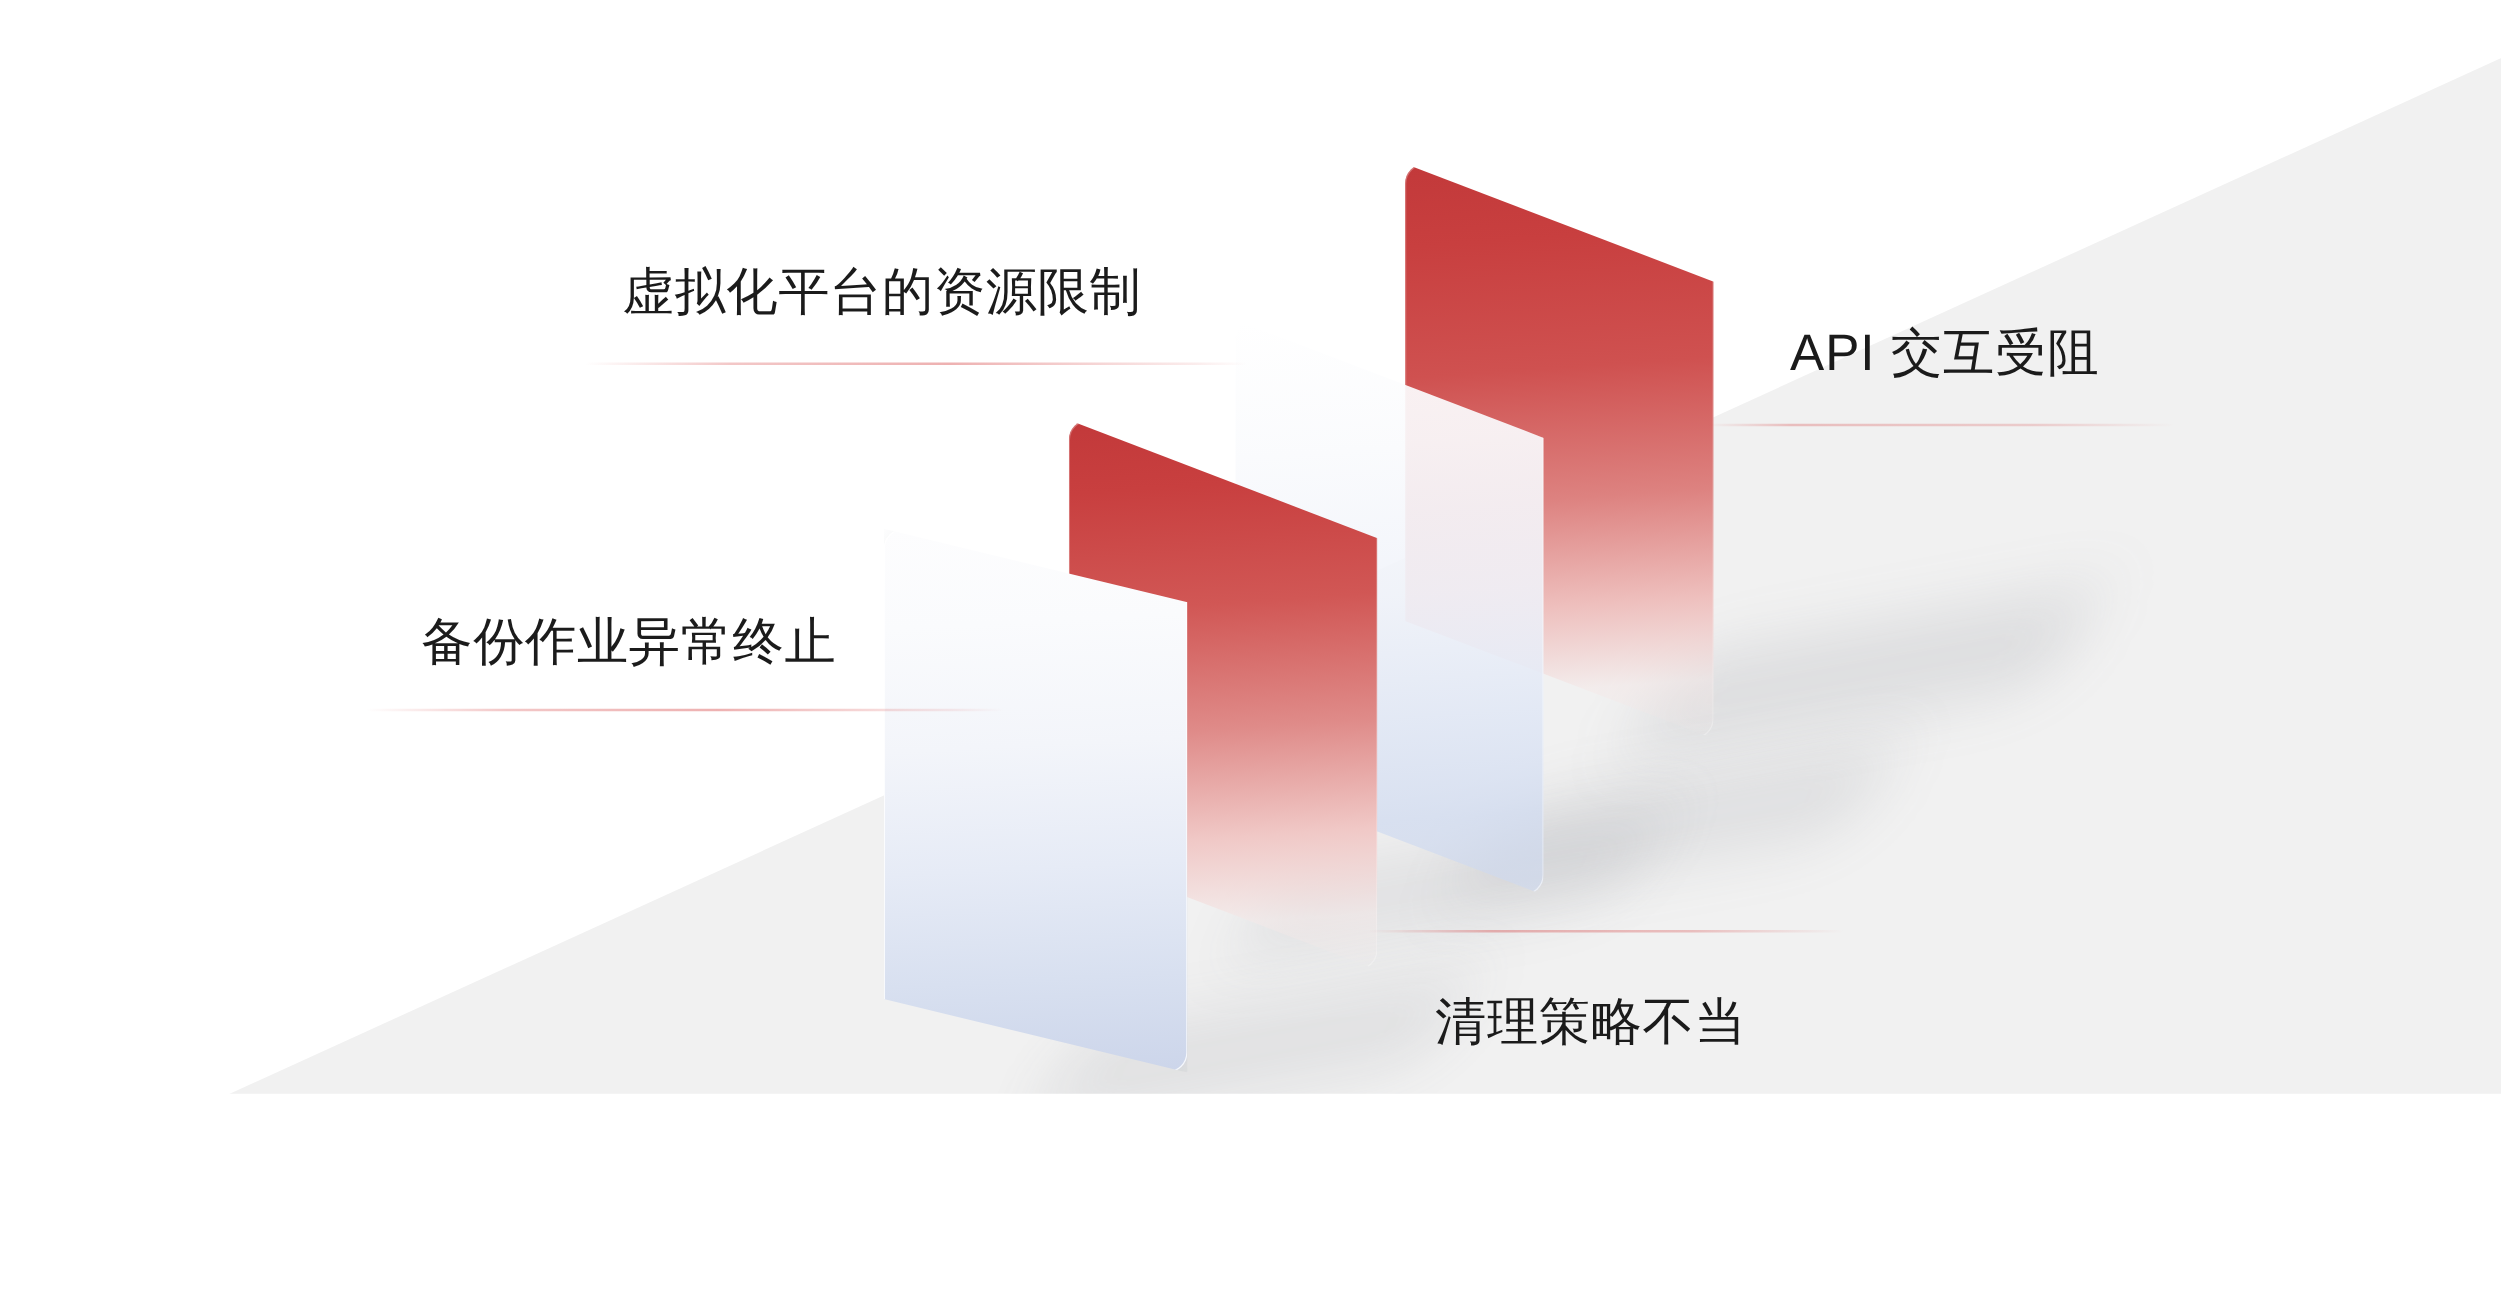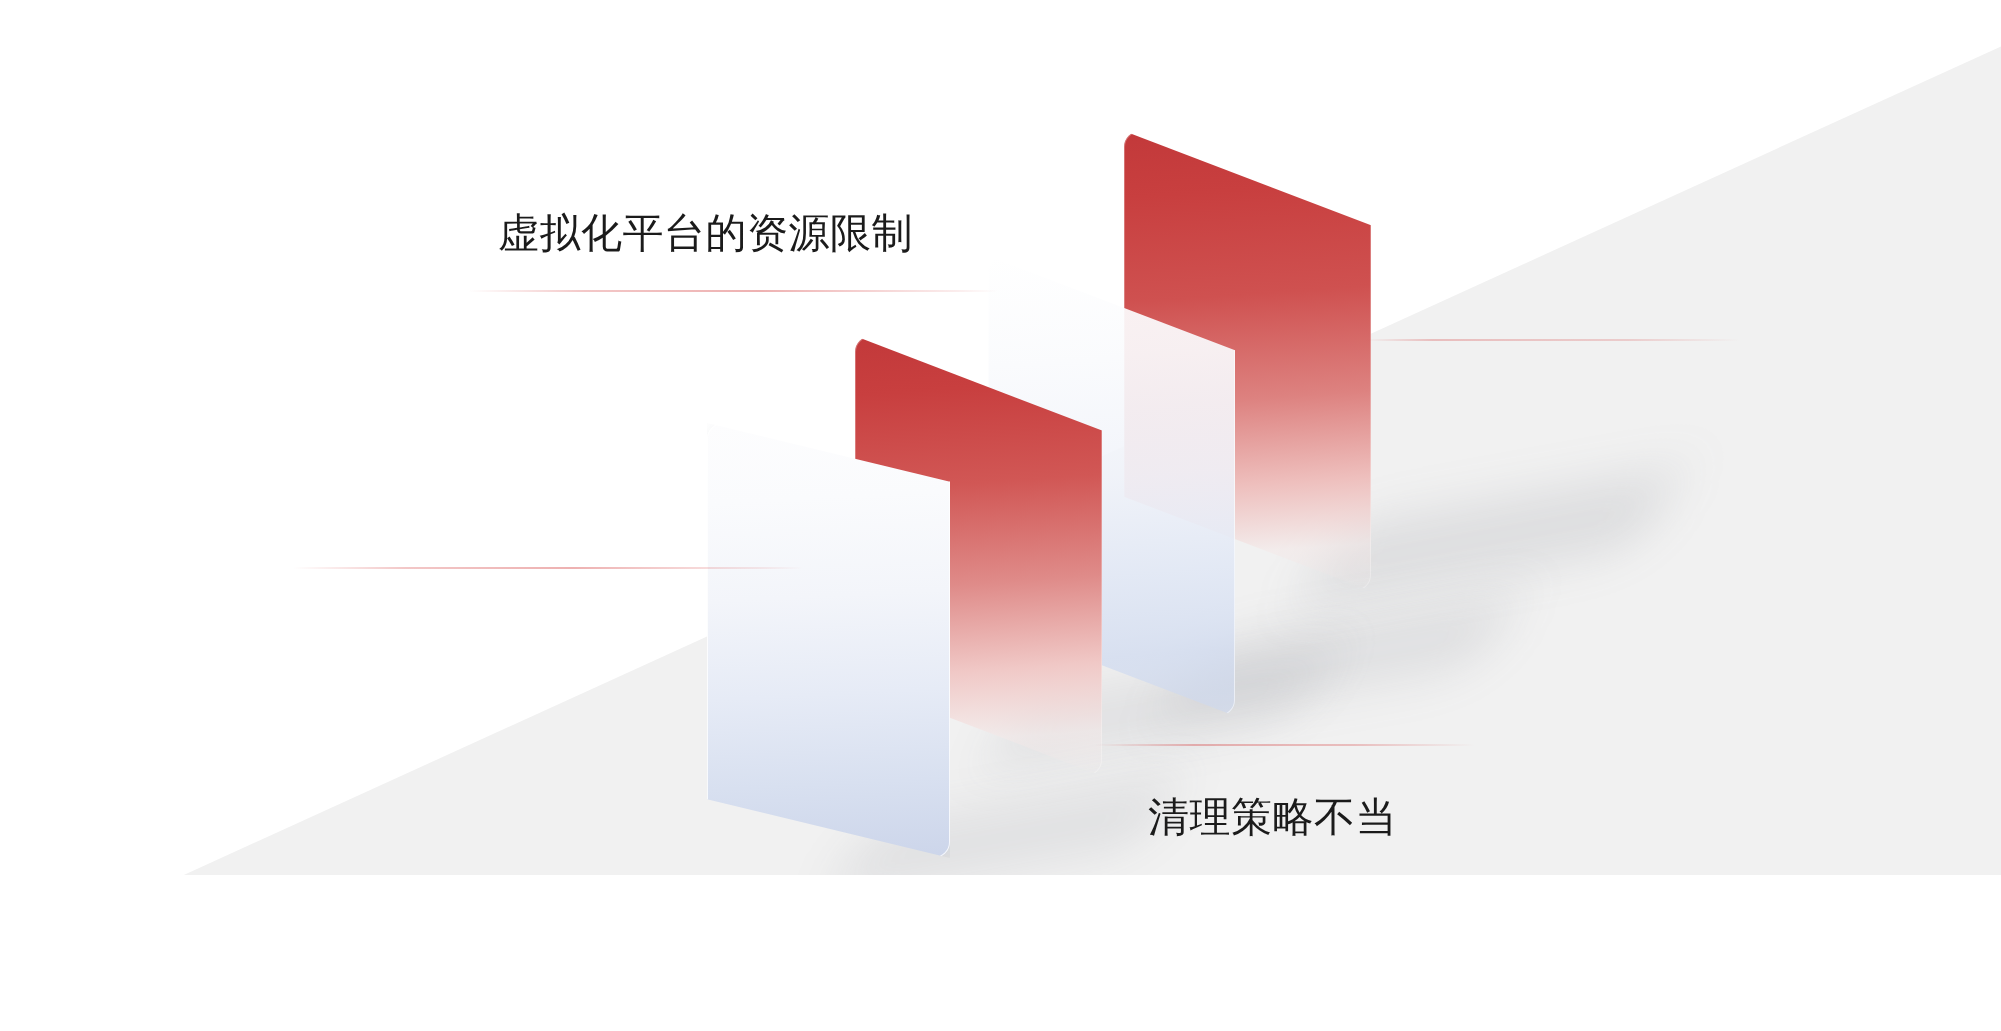--- a/index.html
+++ b/index.html
@@ -140,17 +140,19 @@
 
   <div class="lead" style="left:1095px;top:744px;width:380px;
               background:linear-gradient(90deg,
                 rgba(214,70,70,0) 0%,
                 rgba(214,70,70,.38) 26%,
                 rgba(214,70,70,.30) 68%,
                 rgba(214,70,70,0) 100%);"></div>
 
   <div class="label" style="left:498px;top:208px;">虚拟化平台的资源限制</div>
 
+  <div class="label latin" style="left:1432px;top:257px;">API 交互受阻</div>
 
+  <div class="label" style="left:337px;top:488px;">备份作业异常终止</div>
 
   <div class="label" style="left:1148px;top:775px;margin-top:17px;">清理策略不当</div>
 
 </div>
 
 </body></html>

